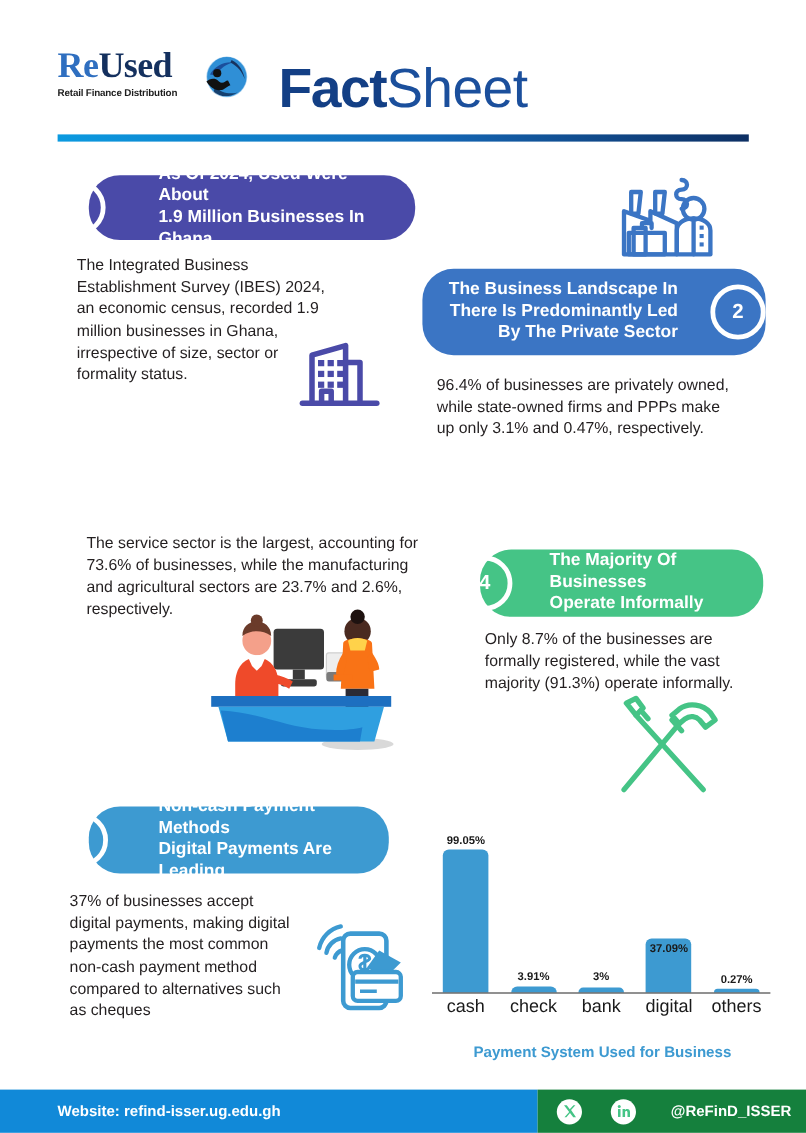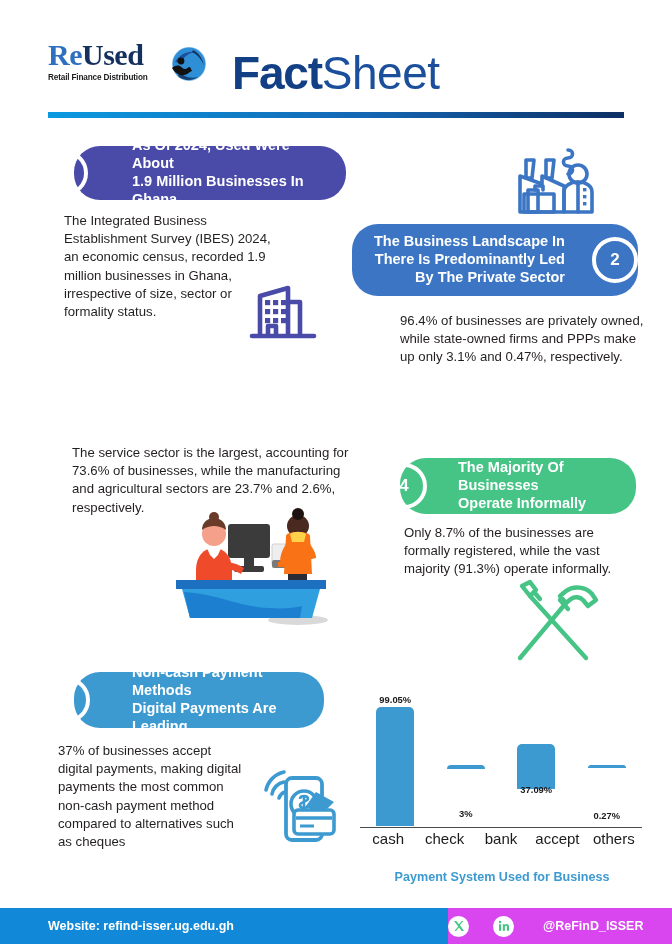--- a/index.html
+++ b/index.html
@@ -64,41 +64,41 @@
   .c-blue   { background:#3b75c4; }
   .c-teal   { background:#35bcd0; }
   .c-green  { background:#45c486; }
   .c-lblue  { background:#3d9ad1; }
 
   
   .chart { position:absolute; left:352px; top:690px; width:296px; height:160px; }
   .axis { position:absolute; left:8px; bottom:22px; width:282px; height:1.5px; background:#4a4a4a; }
   .bars { position:absolute; left:8px; bottom:23.5px; width:282px; height:120px;
           display:flex; align-items:flex-end; }
-  .barcol { flex:1; display:flex; flex-direction:column; align-items:center; justify-content:center; height:100%; position:relative; }
+  .barcol { flex:1; display:flex; flex-direction:column; align-items:center; justify-content:flex-end; height:100%; position:relative; }
   .bar { width:38px; background:#3d9ad1; border-radius:5px 5px 0 0; }
   .barval {
     position:absolute; font-size:9.4px; font-weight:700; color:#1a1a1a;
     white-space:nowrap;
   }
   .xlabels { position:absolute; left:8px; bottom:3px; width:282px; display:flex; }
   .xlabels span { flex:1; text-align:center; font-size:15px; color:#1a1a1a; }
   .chart-cap {
     position:absolute; left:352px; top:870px; width:300px;
     font-size:12.6px; font-weight:700; color:#3d9ad1; text-align:center;
   }
 
   
   .footer { position:absolute; left:0; bottom:0; width:672px; height:36px; display:flex; }
   .foot-left {
     flex:0 0 448px; background:#1189d8; display:flex; align-items:center;
   }
   .foot-left span { color:#fff; font-size:12.5px; font-weight:700; margin-left:48px; }
   .foot-right {
-    flex:1; background:#d946ef; display:flex; align-items:center; gap:24px; 
+    flex:1; background:#15803d; display:flex; align-items:center; gap:24px; padding-left:16px;
   }
   .sicon {
     width:21px; height:21px; border-radius:50%; background:#fff;
     display:flex; align-items:center; justify-content:center;
   }
   .foot-handle { color:#fff; font-size:12.5px; font-weight:700; margin-left:5px; }
 
   svg { display:block; }
 </style>
 </head>
@@ -190,21 +190,21 @@
   <div class="pill right-num c-blue" style="left:352px; top:224px; width:286px; height:72px;">
     <div style="display:flex;flex-direction:column;text-align:right;">
       <span>The Business Landscape In</span>
       <span>There Is Predominantly Led</span>
       <span>By The Private Sector</span>
     </div>
   </div>
   <div class="numcircle" style="left:592px; top:237px;">
     <span>2</span>
   </div>
-  <div class="body-text" style="left:400px; top:312px; width:244px;">96.4% of businesses are privately owned, while state-owned firms and PPPs make up only 3.1% and 0.47%, respectively.</div>
+  <div class="body-text" style="left:364px; top:312px; width:244px;">96.4% of businesses are privately owned, while state-owned firms and PPPs make up only 3.1% and 0.47%, respectively.</div>
 
   <div class="numcircle" style="left:38px; top:392px;">
     <span>3</span>
   </div>
   <div class="body-text" style="left:72px; top:444px; width:280px;">The service sector is the largest, accounting for 73.6% of businesses, while the manufacturing and agricultural sectors are 23.7% and 2.6%, respectively.</div>
 
   <div style="position:absolute;left:166px;top:500px;width:180px;height:128px;">
     <svg width="180" height="128" viewBox="0 0 180 128">
       <ellipse cx="132" cy="120" rx="30" ry="5" fill="#d9d9d9"></ellipse>
 
@@ -293,38 +293,42 @@
     </svg>
   </div>
 
   <div class="chart">
     <div class="bars">
       <div class="barcol">
         <span class="barval" style="bottom:122px;">99.05%</span>
         <div class="bar" style="height:119px;"></div>
       </div>
       <div class="barcol">
+        <span class="barval" style="bottom:8px;">3.91%</span>
+        <div class="bar" style="height:5px;"></div>
+      </div>
+      <div class="barcol">
         <span class="barval" style="bottom:8px;">3%</span>
         <div class="bar" style="height:4px;"></div>
       </div>
       <div class="barcol">
         <span class="barval" style="bottom:32px;">37.09%</span>
         <div class="bar" style="height:45px;"></div>
       </div>
       <div class="barcol">
         <span class="barval" style="bottom:6px;">0.27%</span>
         <div class="bar" style="height:2.5px;"></div>
       </div>
     </div>
     <div class="axis"></div>
     <div class="xlabels">
       <span>cash</span>
       <span>check</span>
       <span>bank</span>
-      <span>accept</span>
+      <span>digital</span>
       <span>others</span>
     </div>
   </div>
   <div class="chart-cap">Payment System Used for Business</div>
 
   <div class="footer">
     <div class="foot-left">
       <span>Website: refind-isser.ug.edu.gh</span>
     </div>
     <div class="foot-right">

